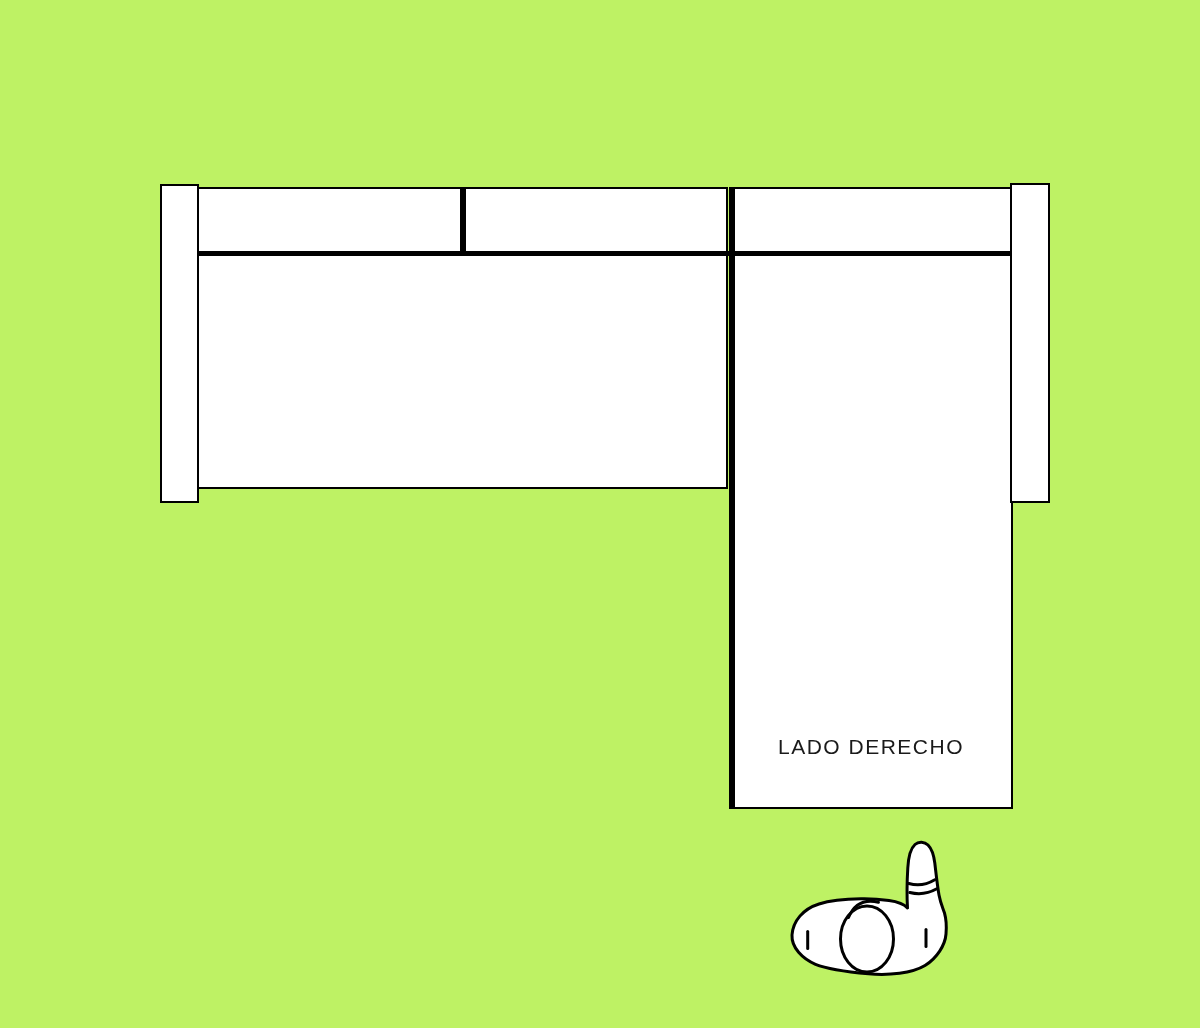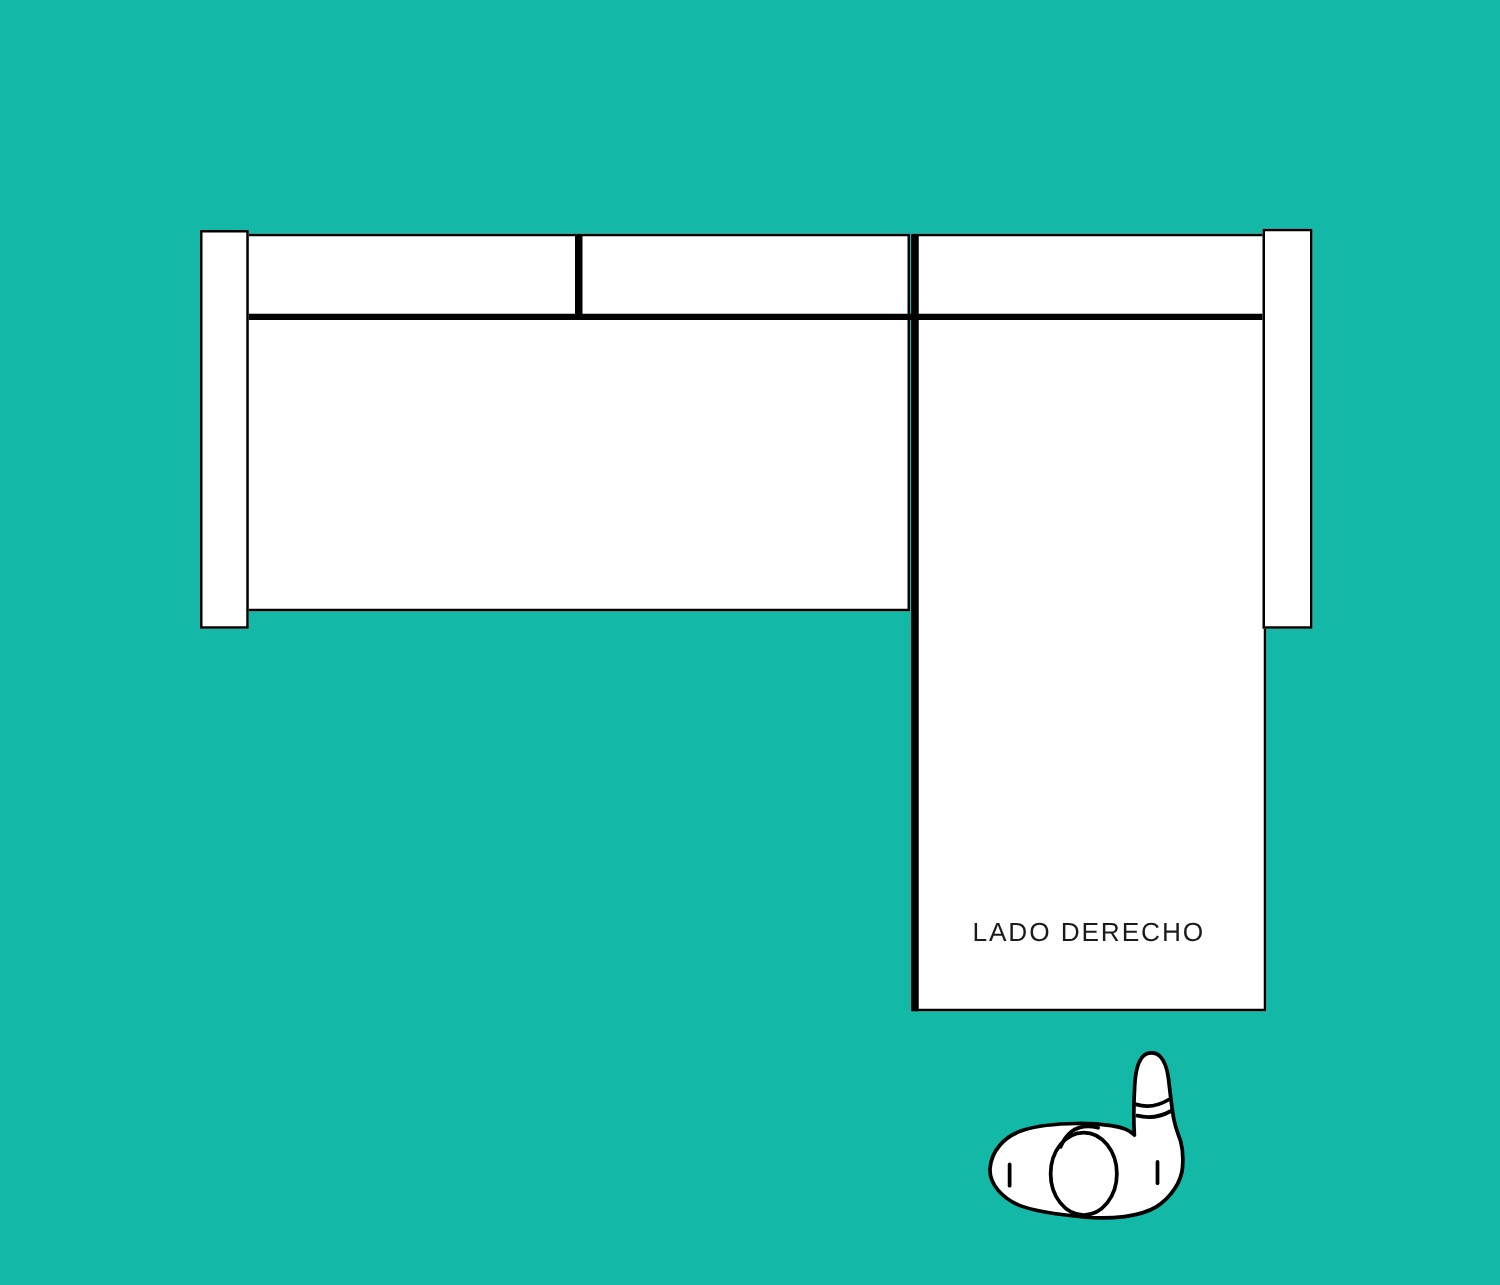--- a/index.html
+++ b/index.html
@@ -5,21 +5,21 @@
   html, body {
     margin: 0;
     padding: 0;
     background: #ffffff;
     font-family: "Liberation Sans", sans-serif;
   }
   .canvas {
     position: relative;
     width: 1200px;
     height: 1028px;
-    background: #14b8a6;
+    background: #bef264;
     overflow: hidden;
   }
   .rect {
     position: absolute;
     box-sizing: border-box;
     border: 2.5px solid #000000;
     background: #ffffff;
     z-index: 1;
   }
   .bar {

